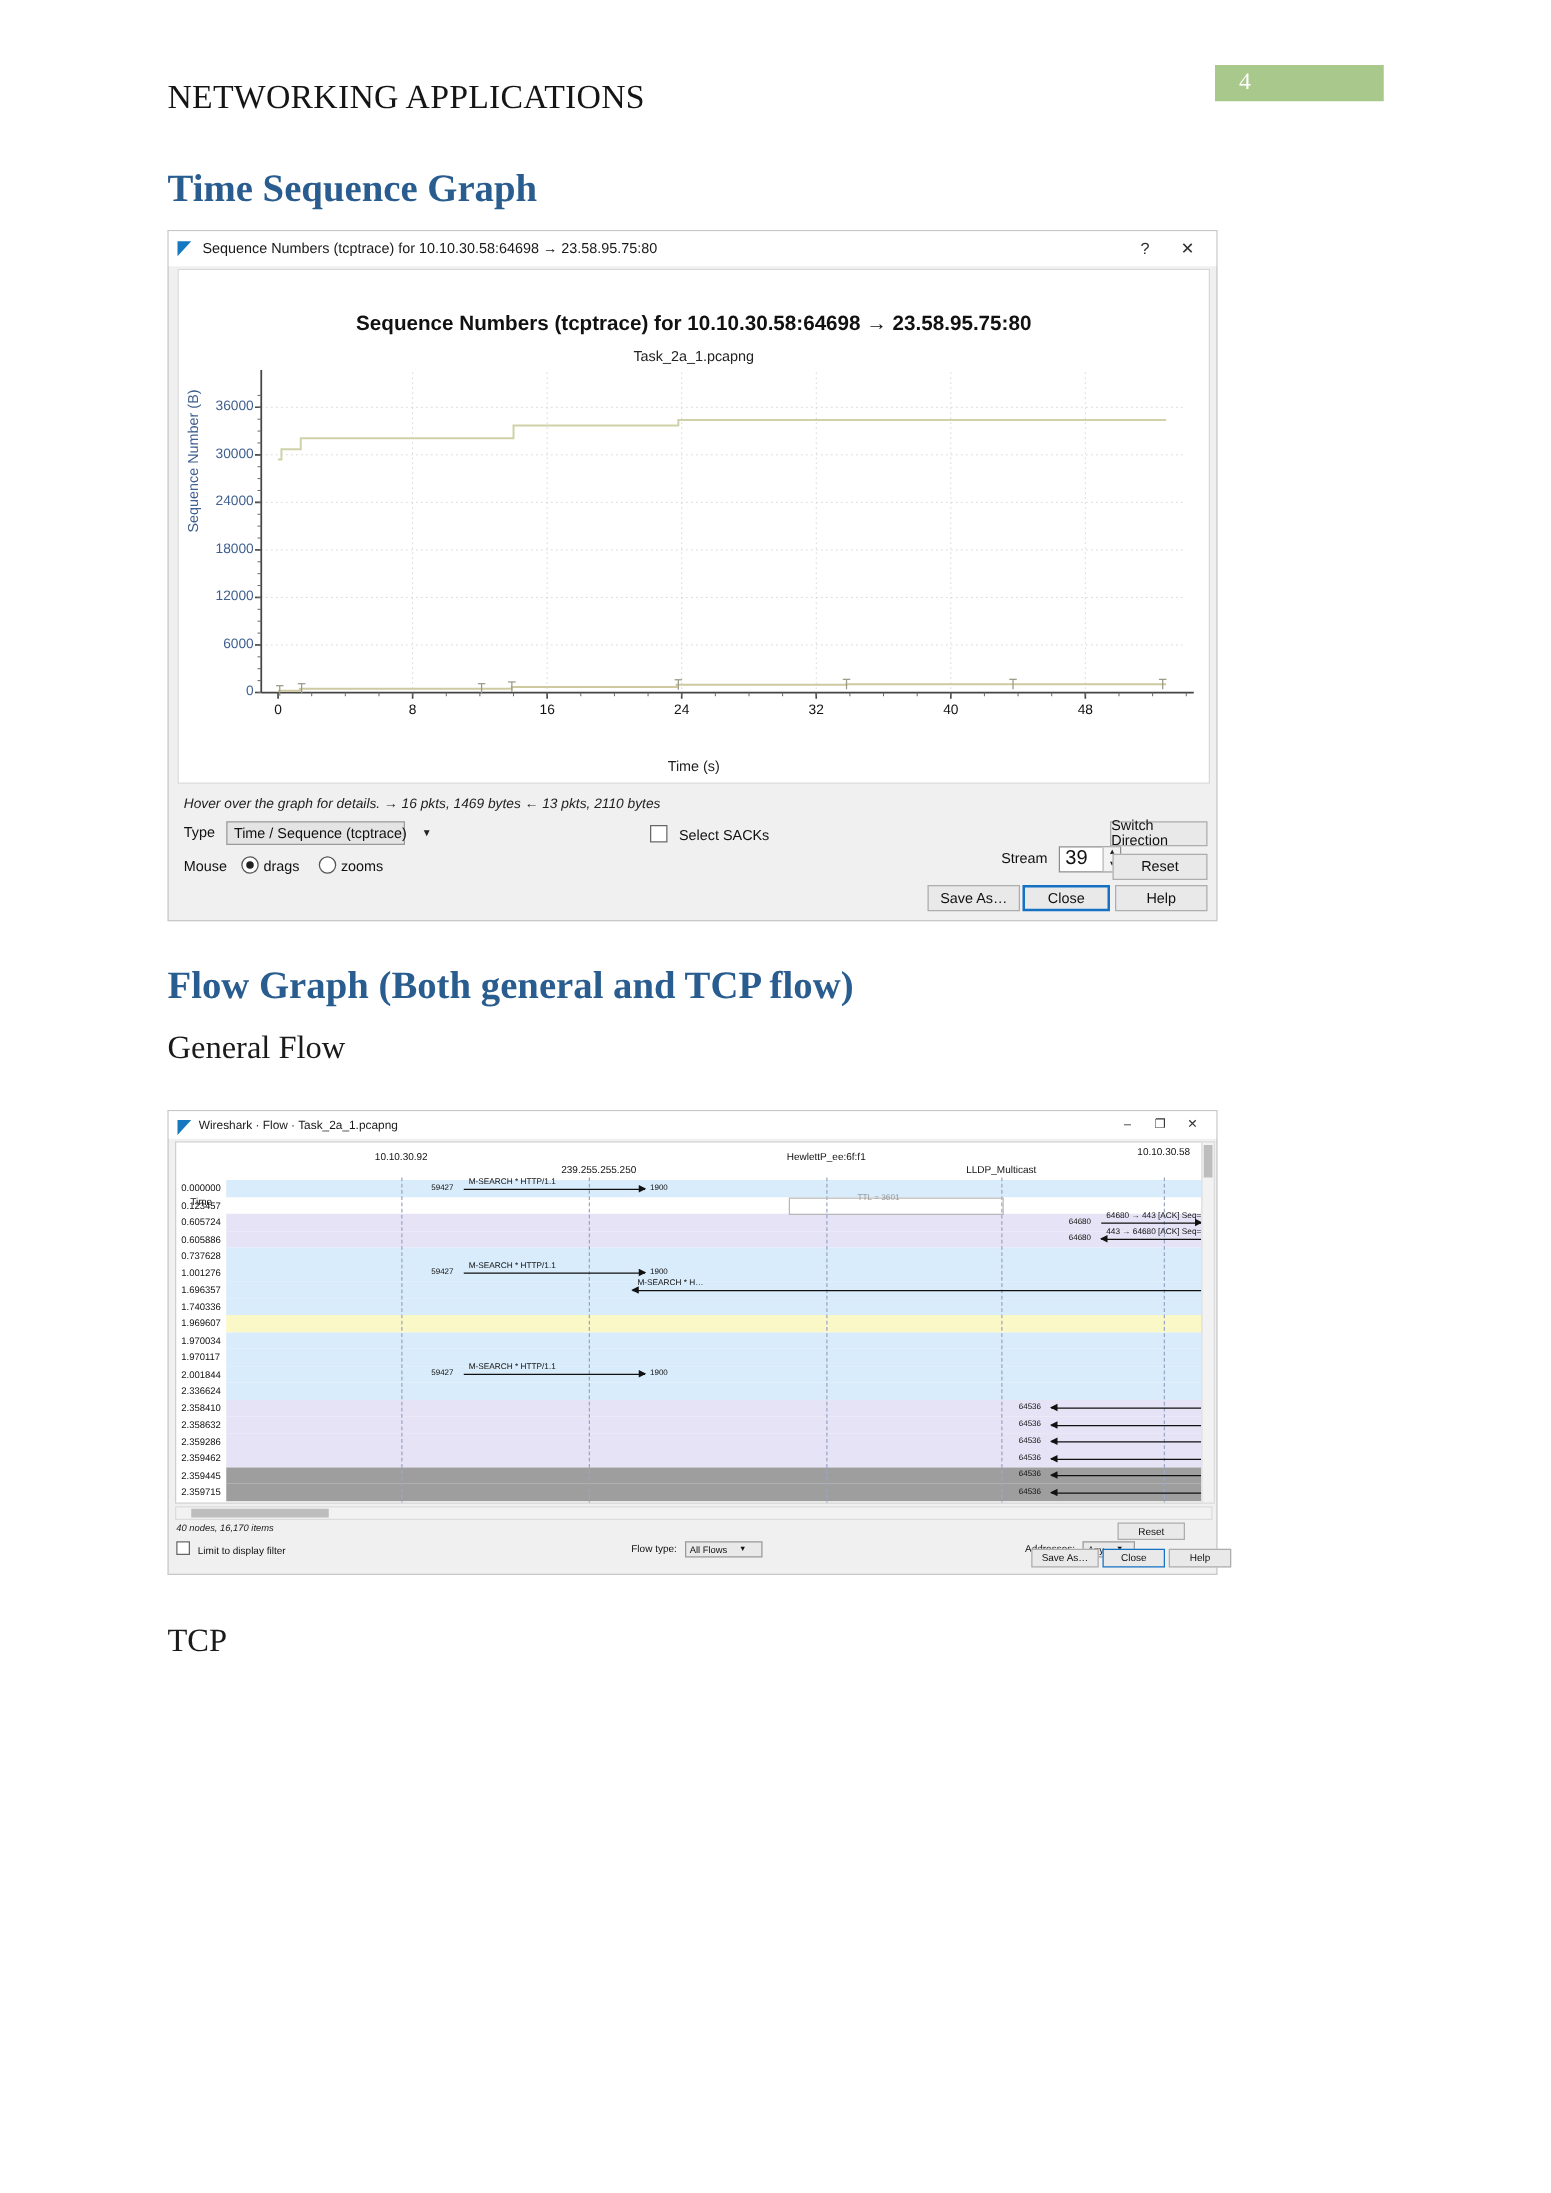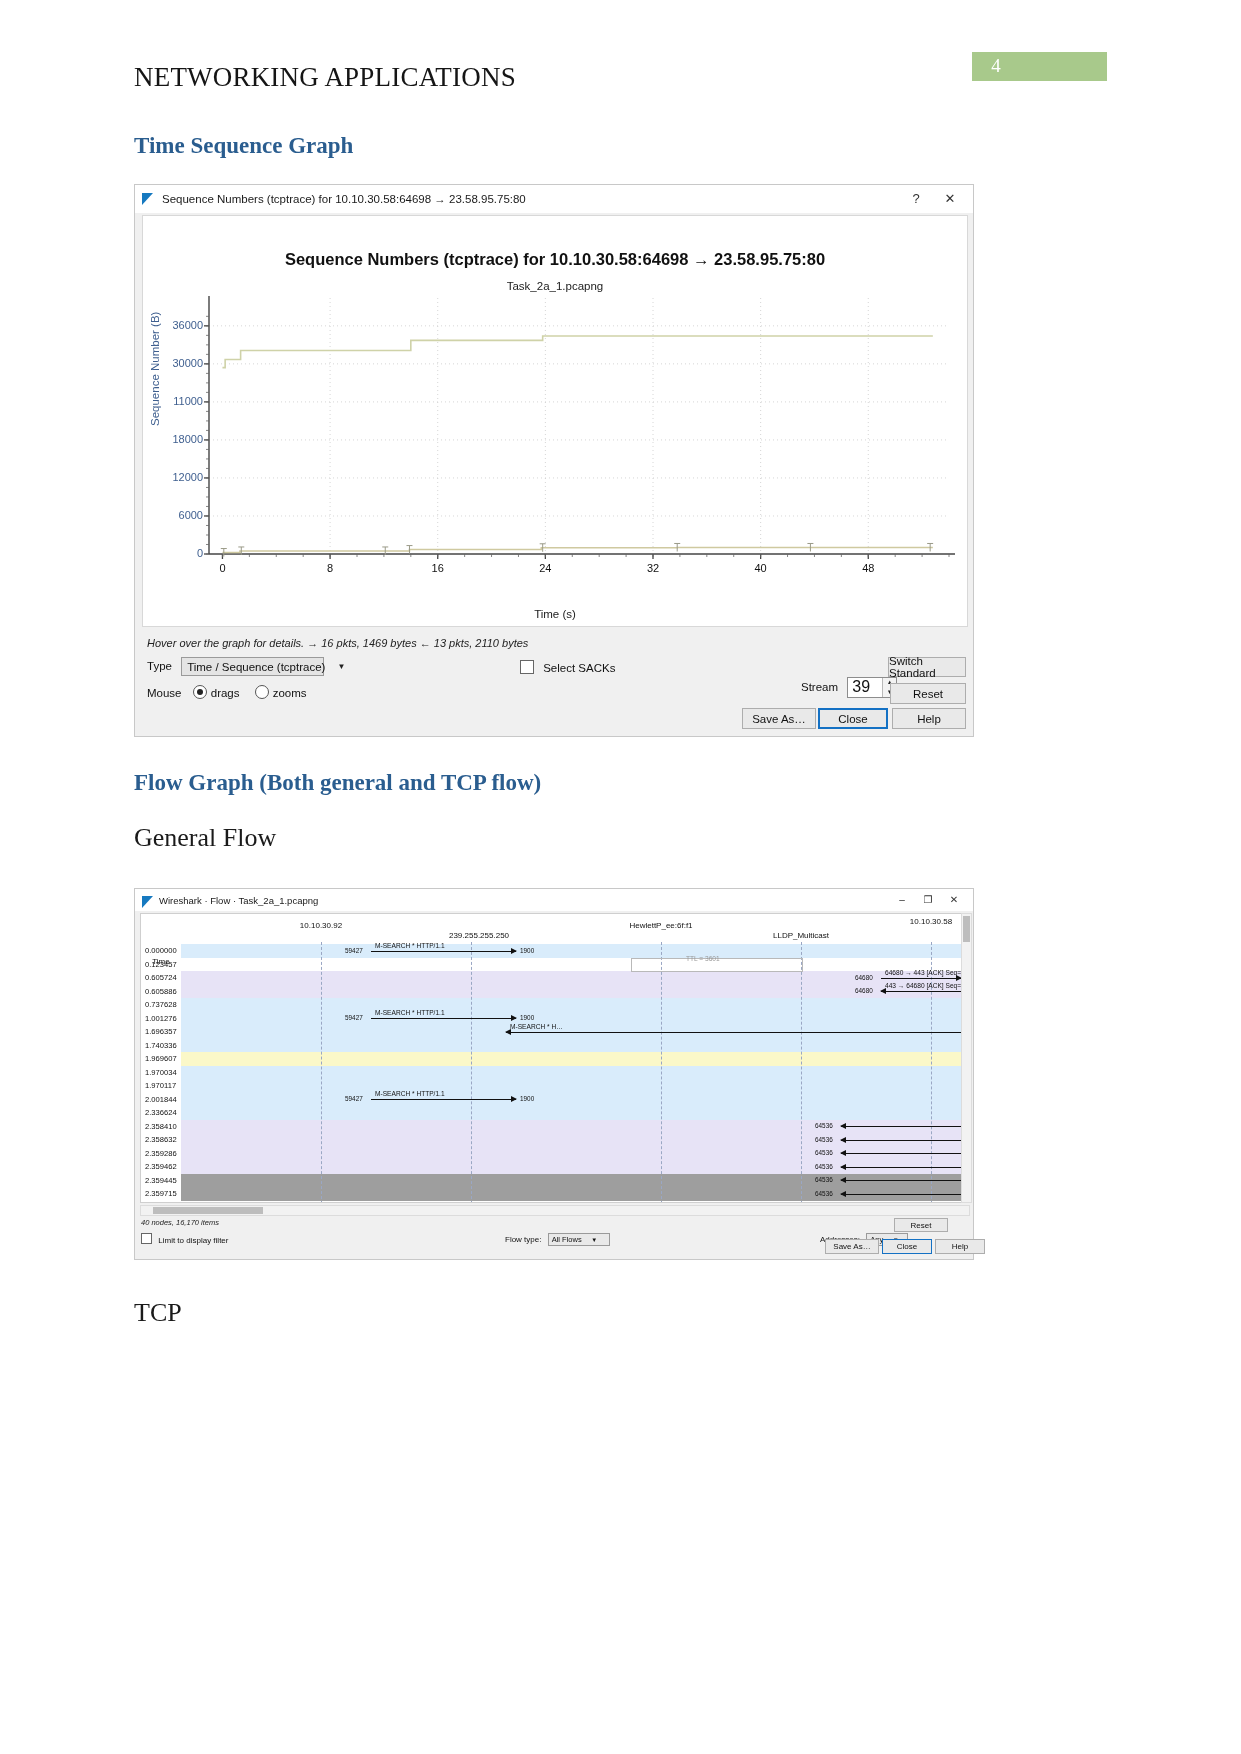--- a/index.html
+++ b/index.html
@@ -4,21 +4,21 @@
 <style>
   html,body{margin:0;padding:0;background:#ffffff;}
   body{width:1241px;height:1754px;position:relative;font-family:"Liberation Serif",serif;color:#000;}
 
   
   .page-head{position:absolute;left:0;top:0;width:1241px;height:110px;}
   .doc-title{position:absolute;left:134px;top:62px;font-family:Liberation Serif, serif;font-size:27px;letter-spacing:.2px;color:#151515;white-space:nowrap;}
   .page-num-box{position:absolute;left:972px;top:52px;width:135px;height:29px;background:#a8c98b;}
   .page-num{position:absolute;left:0;top:3px;width:48px;text-align:center;font-family:"Liberation Serif",serif;font-size:19px;color:#ffffff;}
 
-  .h2{position:absolute;font-family:"Liberation Serif",serif;font-weight:bold;font-size:23px;color:#2a5d8f;white-space:nowrap;}
+  .h2{position:absolute;font-family:"Liberation Serif",serif;font-weight:bold;font-size:31px;color:#2a5d8f;white-space:nowrap;}
   .h3{position:absolute;font-family:"Liberation Serif",serif;font-size:26px;color:#1a1a1a;white-space:nowrap;}
 
   
   .win{position:absolute;background:#f0f0f0;border:1px solid #c8c8c8;box-sizing:border-box;
        font-family:"Liberation Sans",sans-serif;}
   .win-title{position:relative;height:28px;background:#ffffff;display:flex;align-items:center;padding:0 6px;}
   .win-title .wicon{width:14px;height:14px;margin-right:7px;position:relative;flex:0 0 auto;}
   .win-title .wicon:before{content:"";position:absolute;left:1px;top:1px;width:0;height:0;
       border-left:11px solid #1679c0;border-bottom:12px solid transparent;}
   .win-title .wtxt{font-size:11.5px;color:#1a1a1a;white-space:nowrap;}
@@ -110,21 +110,21 @@
     <div class="plot-title">Sequence Numbers (tcptrace) for 10.10.30.58:64698 → 23.58.95.75:80</div>
     <div class="plot-sub">Task_2a_1.pcapng</div>
     <div class="ylab">Sequence Number (B)</div>
     <div class="xlab">Time (s)</div>
 
     <div id="yticks">
         <div class="ytick" style="left: 18px; width: 42px; top: 331px;">0</div>
         <div class="ytick" style="left: 18px; width: 42px; top: 292.974px;">6000</div>
         <div class="ytick" style="left: 18px; width: 42px; top: 254.948px;">12000</div>
         <div class="ytick" style="left: 18px; width: 42px; top: 216.922px;">18000</div>
-        <div class="ytick" style="left: 18px; width: 42px; top: 178.896px;">11000</div>
+        <div class="ytick" style="left: 18px; width: 42px; top: 178.896px;">24000</div>
         <div class="ytick" style="left: 18px; width: 42px; top: 140.87px;">30000</div>
         <div class="ytick" style="left: 18px; width: 42px; top: 102.844px;">36000</div>
       </div>
     <div id="xticks">
         <div class="xtick" style="left: 59.4545px; width: 40px; top: 346px;">0</div>
         <div class="xtick" style="left: 167.091px; width: 40px; top: 346px;">8</div>
         <div class="xtick" style="left: 274.727px; width: 40px; top: 346px;">16</div>
         <div class="xtick" style="left: 382.364px; width: 40px; top: 346px;">24</div>
         <div class="xtick" style="left: 490px; width: 40px; top: 346px;">32</div>
         <div class="xtick" style="left: 597.636px; width: 40px; top: 346px;">40</div>
@@ -254,21 +254,21 @@
     <span>Stream</span>
     <span class="spin" style="margin-left:6px;">
       <span class="sv">39</span>
       <span class="sb">
         <i>▲</i>
         <i>▼</i>
       </span>
     </span>
   </div>
 
-  <div class="btn" style="position:absolute;left:753px;top:472px;width:78px;height:20px;">Switch Standard</div>
+  <div class="btn" style="position:absolute;left:753px;top:472px;width:78px;height:20px;">Switch Direction</div>
 
   <div class="ctl-row" style="left:12px;top:500px;">
     <span>Mouse</span>
     <span style="margin-left:8px;">
       <span class="rad on"></span><span>drags</span>
     </span>
     <span style="margin-left:12px;">
       <span class="rad"></span><span>zooms</span>
     </span>
   </div>

